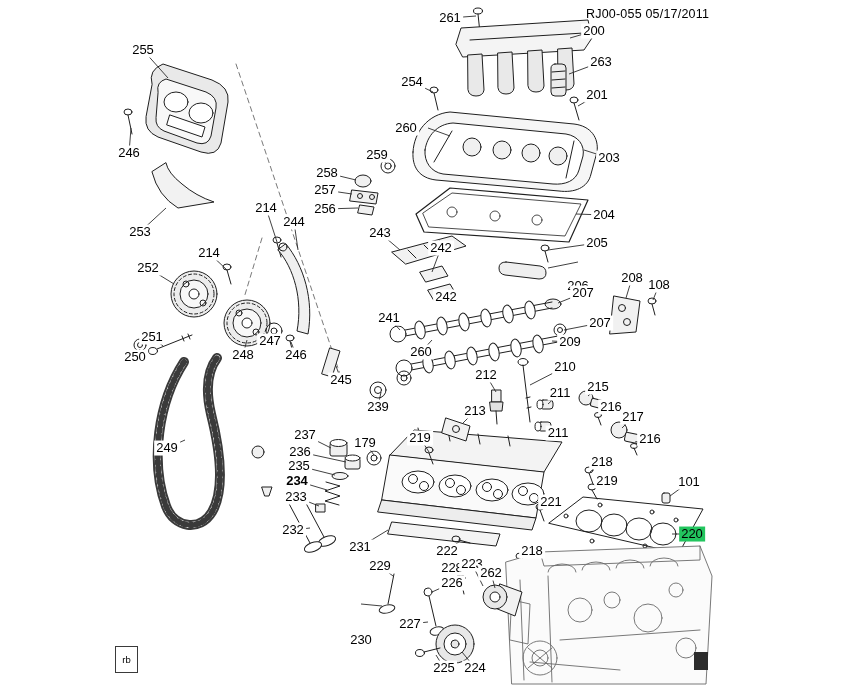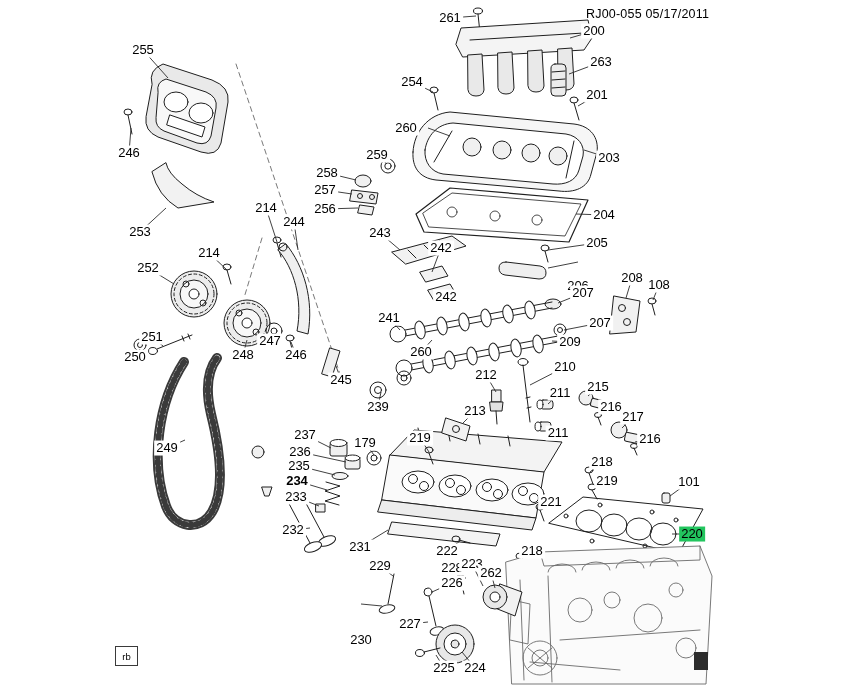--- a/index.html
+++ b/index.html
@@ -13,21 +13,21 @@
   #leader-svg { position:absolute; left:0; top:0; pointer-events:none; }
   #leader-svg line { stroke:#2b2b2b; stroke-width:0.9; }
   #label-layer { position:absolute; inset:0;border-radius:23px; }
   .part-label {
     position:absolute; transform:translate(-50%,-50%);
     font-size:13px; line-height:1.15; background:#fff;
     padding:0 2px; white-space:nowrap;
   }
   .doc-ref { position:absolute; left:586px; top:7px; font-size:12.5px; letter-spacing:0.2px; }
   .corner-box {
-    position:absolute; left:115px; top:646px; width:23px; height:20px;
+    position:absolute; left:115px; top:646px; width:23px; height:27px;
     border:1px solid #3a3a3a; display:flex; align-items:center; justify-content:center;
     font-size:9.5px;
   }
 </style>
 </head>
 <body>
 
 <div class="stage">
 
   <svg class="art" width="842" height="688" viewBox="0 0 842 688">

